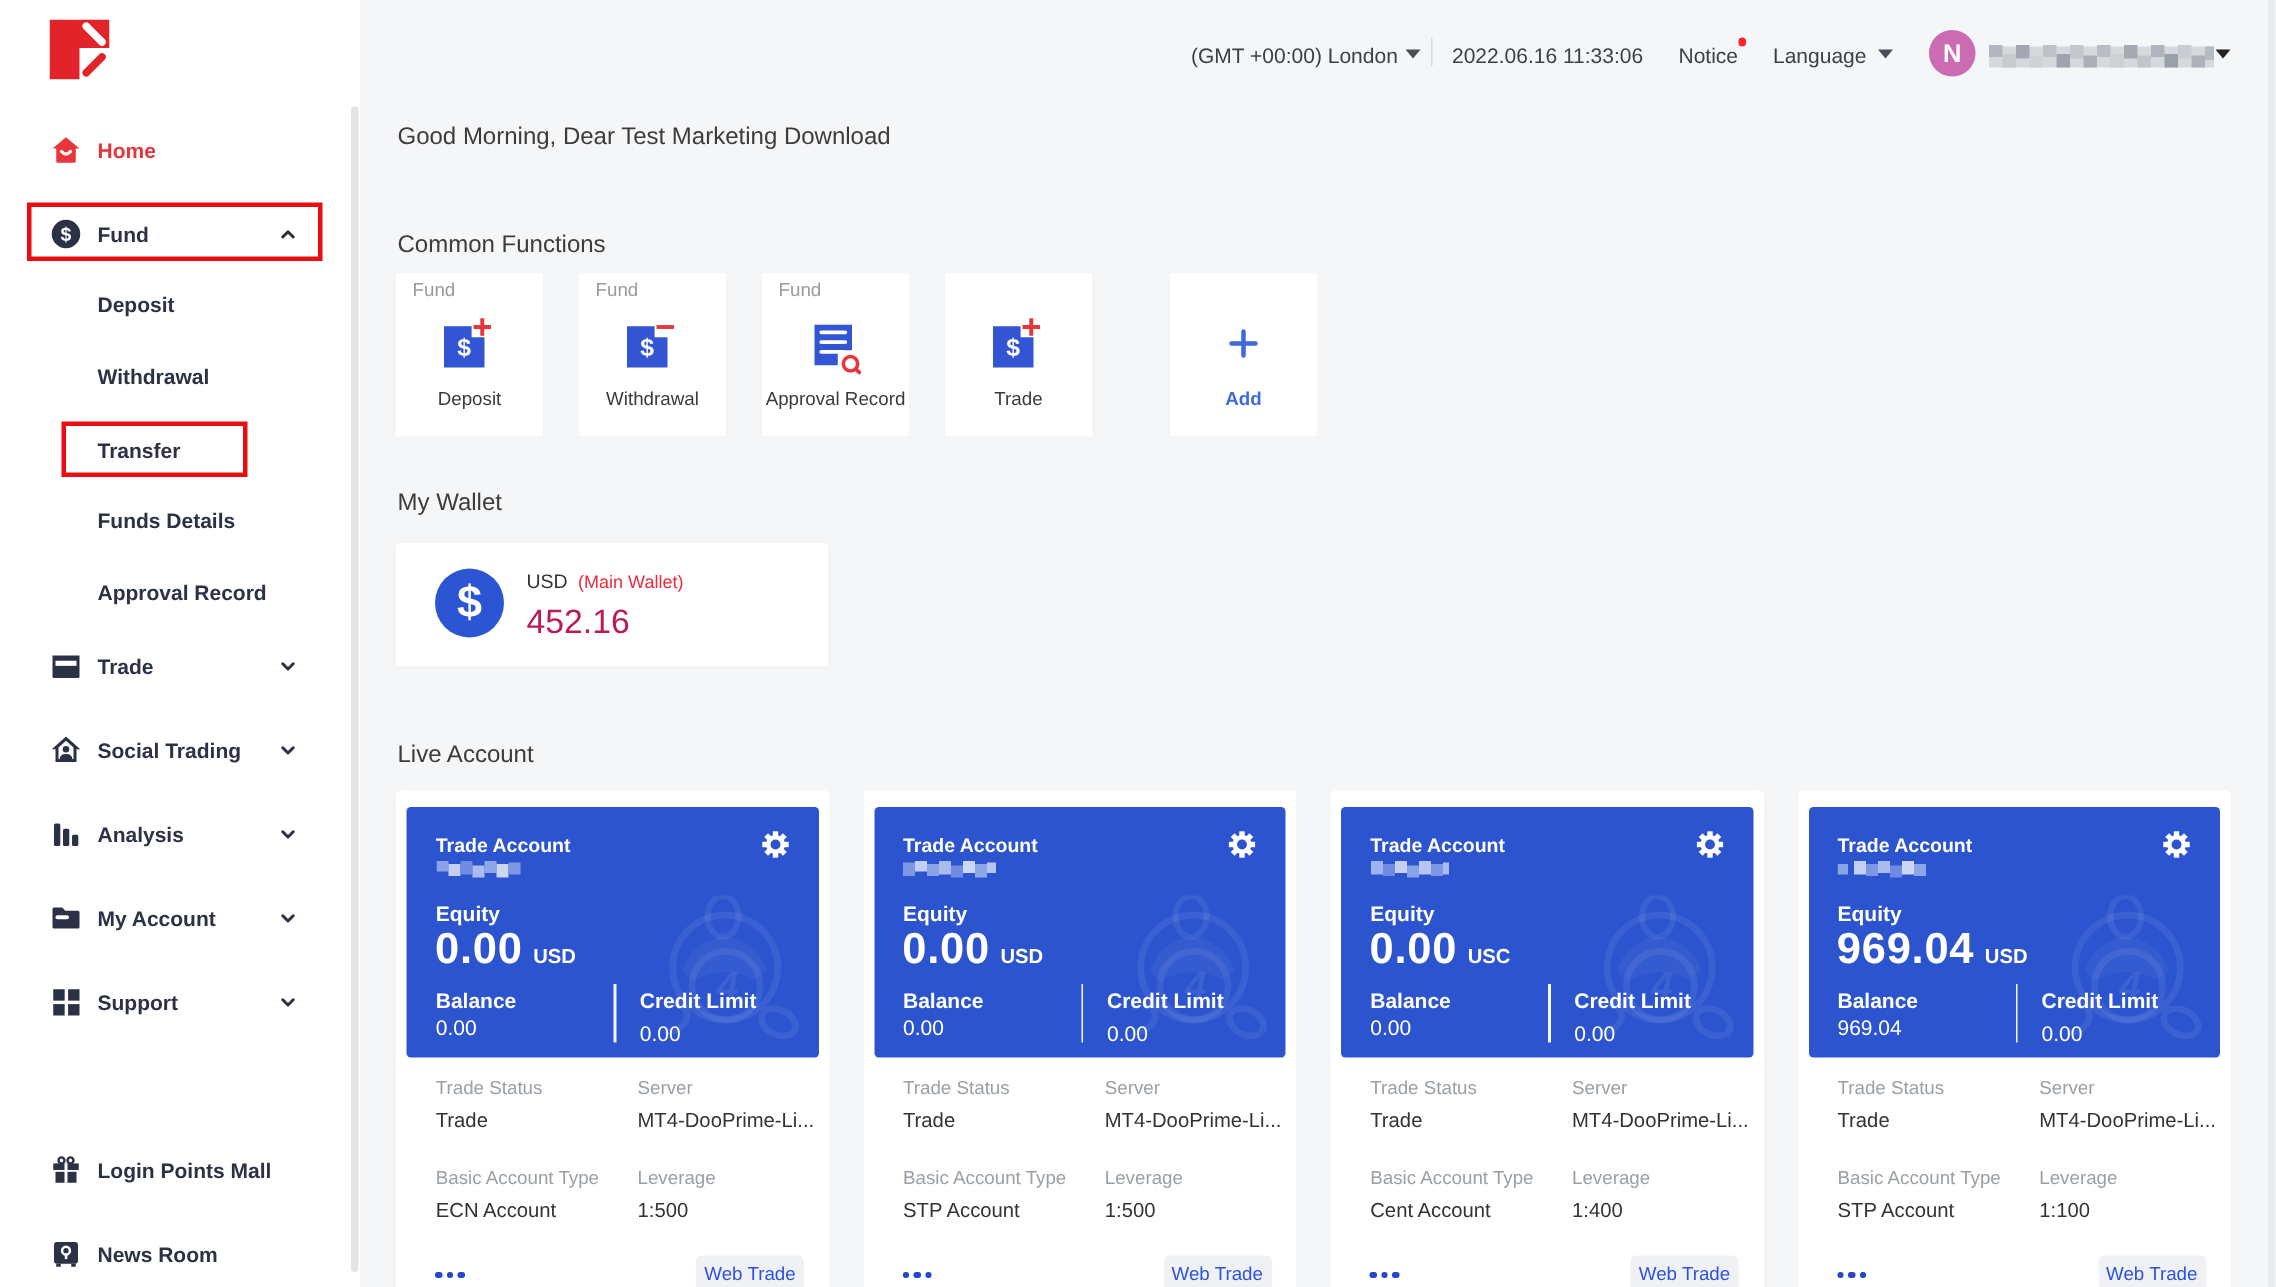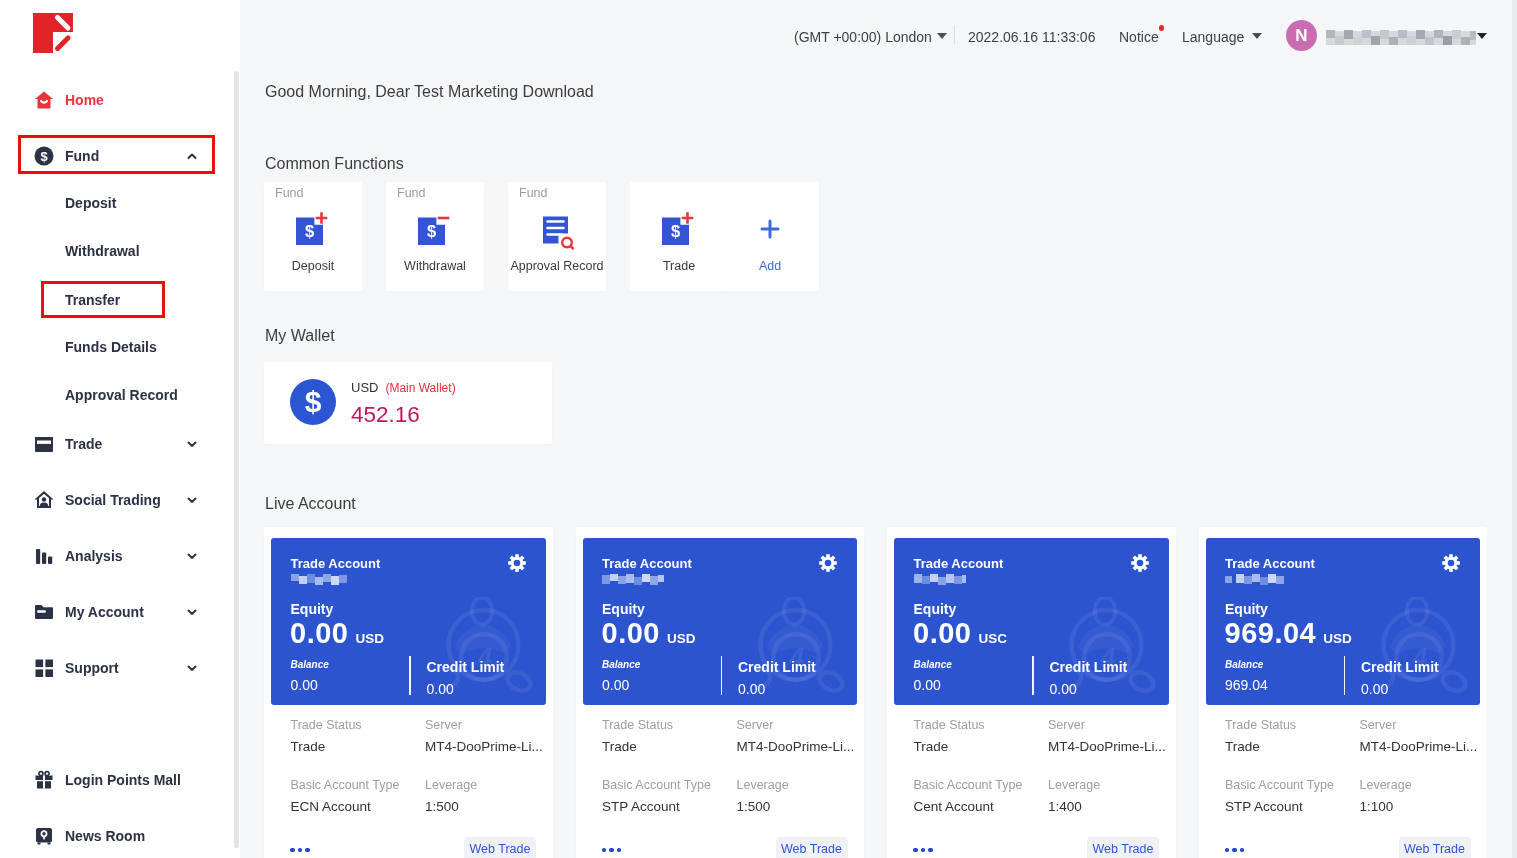--- a/index.html
+++ b/index.html
@@ -44,21 +44,21 @@
            border-radius:3px; box-shadow:0 1px 4px rgba(0,0,0,0.02); }
   .bluep { position:absolute; left:7px; top:11px; width:274.5px; height:166.5px;
            background:#2c54cf; border-radius:3px; overflow:hidden; }
   .bluep .wm { position:absolute; left:172px; top:59px; }
   .bluep .ta { position:absolute; left:19.5px; top:18px; font-size:13px; font-weight:700; color:#fff;text-align:center; }
   .bluep .gear { position:absolute; left:236.5px; top:16px; width:18px; height:18px; }
   .bluep .eq { position:absolute; left:19.5px; top:62.5px; font-size:14px; font-weight:700; color:#fff; }
   .bluep .eqv { position:absolute; left:19px; top:79px; color:#fff; display:flex; align-items:baseline; }
   .bluep .eqv .num { font-size:29px; font-weight:700; letter-spacing:.5px; }
   .bluep .eqv .cur { font-size:13.5px; font-weight:700; margin-left:7px; }
-  .bluep .bl  { position:absolute; left:19.5px; top:120.5px; font-size:10px; font-weight:700; color:#fff;font-style:italic; }
+  .bluep .bl  { position:absolute; left:19.5px; top:120.5px; font-size:14px; font-weight:700; color:#fff; }
   .bluep .blv { position:absolute; left:19.5px; top:139px; font-size:14px; color:#fff; }
   .bluep .dvd { position:absolute; left:138px; top:118px; width:1.5px; height:39px; background:rgba(255,255,255,.95); }
   .bluep .cl  { position:absolute; left:155.5px; top:120.5px; font-size:14px; font-weight:700; color:#fff; }
   .bluep .clv { position:absolute; left:155.5px; top:142.5px; font-size:14px; color:#fff; }
   .acard .lab { position:absolute; font-size:12.5px; color:#9aa0a6; white-space:nowrap; }
   .acard .val { position:absolute; font-size:13.5px; color:#333; white-space:nowrap; }
   .acard .c1 { left:26.5px; }
   .acard .c2 { left:161px; }
   .dots { position:absolute; left:26px; top:320.5px; display:flex; }
   .dots i { display:inline-block; width:4.5px; height:4.5px; border-radius:40%; background:#2448cd; margin-right:3.2px; }
@@ -265,21 +265,21 @@
   <span class="flabel">Approval Record</span>
 </div>
 <div class="fcard" style="left:630px;">
   <svg class="fic" viewBox="0 0 36 36">
     <path d="M1,8.5 H19.4 V15.8 H28 V36 H1 Z" fill="#3355d4"></path>
     <text x="14.5" y="28" font-size="16.5" font-weight="bold" fill="#fff" text-anchor="middle" font-family="Liberation Sans">$</text>
     <path d="M26.5 3.2 V14.8 M20.7 9 H32.3" stroke="#e8353b" stroke-width="2.6"></path>
   </svg>
   <span class="flabel">Trade</span>
 </div>
-<div class="fcard" style="left:721px;">
+<div class="fcard" style="left:780px;font-weight:bold;">
   <svg class="fic" viewBox="0 0 36 36" style="left:31px; top:29px;">
     <path d="M18 10 V26 M10 18 H26" stroke="#3f6ad9" stroke-width="3" stroke-linecap="round"></path>
   </svg>
   <span class="flabel" style="color:#3f6ad9;">Add</span>
 </div>
 
 <div id="wallet">
   <div class="abs" style="left:26px; top:17px; width:46px; height:46px; border-radius:50%; background:#2b55d3;
        color:#fff; font-size:30px; font-weight:700; text-align:center; line-height:46px;">$</div>
   <div class="abs" style="left:87px; top:18px; font-size:13px; color:#333;">USD <span style="color:#ec2b3d; font-size:12px;">&nbsp;(Main Wallet)</span></div>

